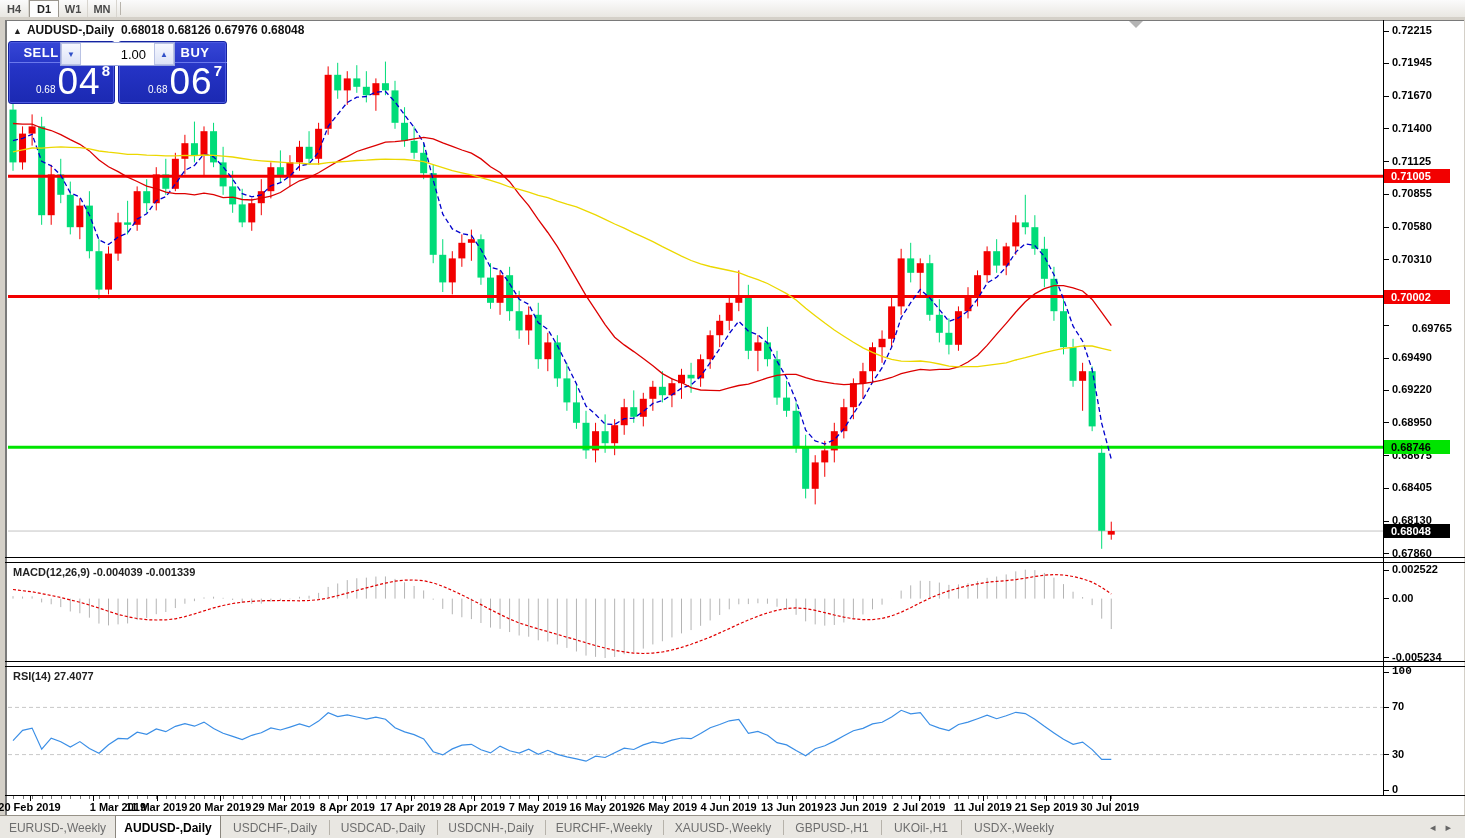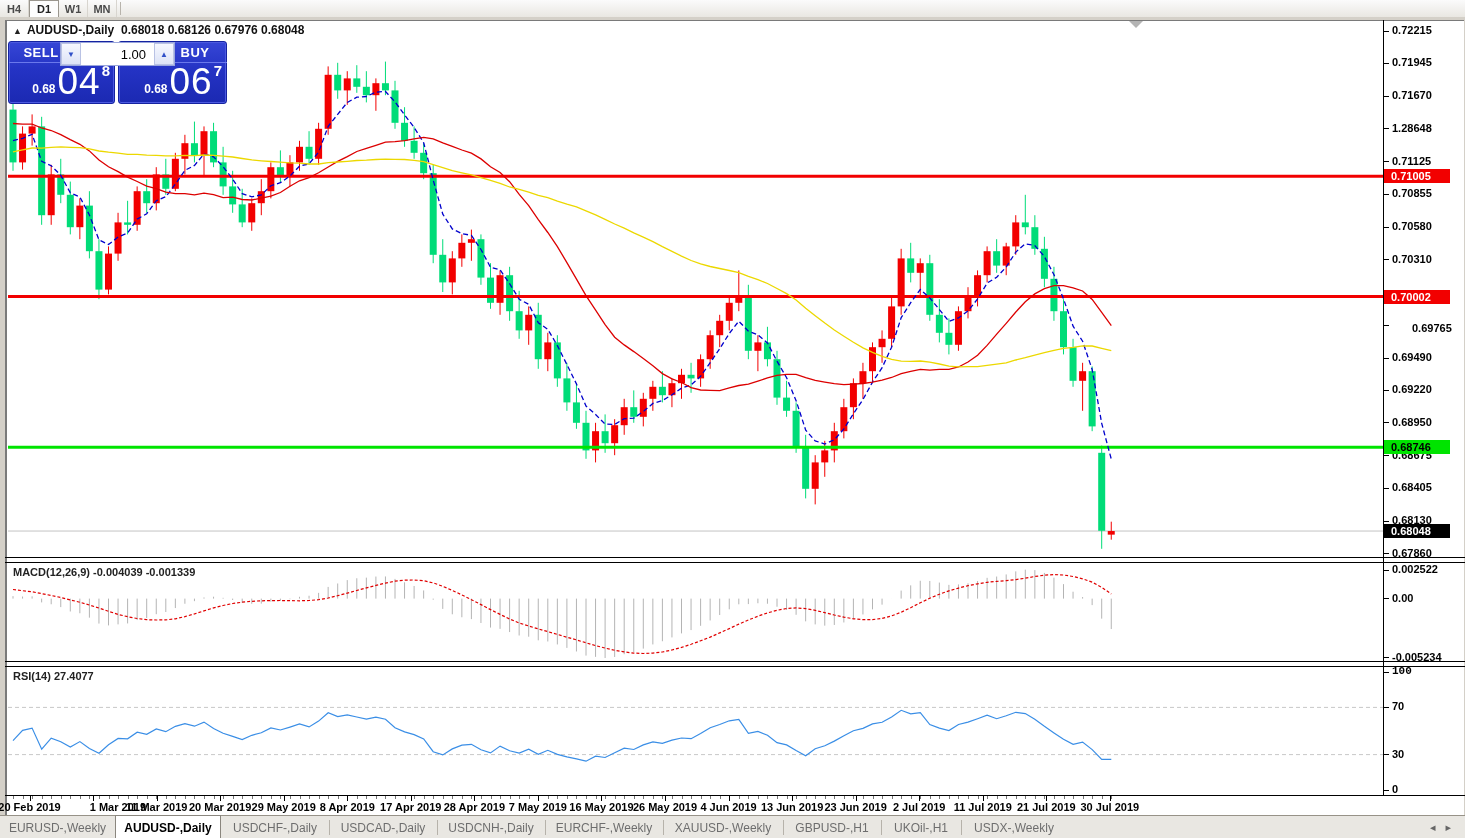--- a/index.html
+++ b/index.html
@@ -36,21 +36,21 @@
     background:linear-gradient(180deg,#3646d6 0%,#2433c4 45%,#1b29b2 100%);
     border:1px solid #1523a0;box-shadow:inset 0 0 0 1px #4c5ae0;box-sizing:border-box;color:#fff;}
   .tw-sell{left:0;width:107px;}
   .tw-buy{left:110px;width:109px;}
   .tw-btn-label{font-size:13px;font-weight:600;letter-spacing:.5px;padding:3px 0 2px 0;text-align:center;width:64px;}
   .tw-buy .tw-btn-label{margin-left:44px;}
   .tw-sep{height:1px;background:#6a78ec;width:64px;}
   .tw-buy .tw-sep{margin-left:44px;}
   .tw-price{position:absolute;left:0;right:4px;bottom:3px;display:flex;
     align-items:flex-end;justify-content:flex-end;line-height:1;}
-  .tw-price .pre{font-size:12px;font-weight:700;margin:0 2px 5px 0;}
+  .tw-price .pre{font-size:10px;font-weight:400;margin:0 2px 5px 0;}
   .tw-price .big{font-size:37px;font-weight:400;letter-spacing:1px;}
   .tw-price .sup{font-size:15px;font-weight:600;margin:2px 0 22px 1px;}
   .tw-spinner{position:absolute;left:52px;top:1px;width:115px;height:24px;display:flex;
     border:1px solid #9aa6dc;background:#fff;box-sizing:border-box;}
   .tw-spin-btn{width:20px;background:linear-gradient(#f6f8ff,#dde3f6);
     border:1px solid #b9c2e4;box-sizing:border-box;display:flex;align-items:center;
     justify-content:center;font-size:8px;color:#3050c8;cursor:default;}
   .tw-vol{flex:1;border:none;outline:none;font-family:"Liberation Sans",sans-serif;
     font-size:13px;color:#000;text-align:right;padding:0 8px 0 0;min-width:0;}
   
@@ -519,21 +519,21 @@
 </div>
 
 <div id="price-axis">
     <div class="abs ax-dash" style="left: 1384px; top: 30.5px;"></div>
     <div class="abs ax-label" style="left: 1392px; top: 24px;">0.72215</div>
     <div class="abs ax-dash" style="left: 1384px; top: 62.9px;"></div>
     <div class="abs ax-label" style="left: 1392px; top: 56.4px;">0.71945</div>
     <div class="abs ax-dash" style="left: 1384px; top: 95.9px;"></div>
     <div class="abs ax-label" style="left: 1392px; top: 89.4px;">0.71670</div>
     <div class="abs ax-dash" style="left: 1384px; top: 128.3px;"></div>
-    <div class="abs ax-label" style="left: 1392px; top: 121.8px;">1.28648</div>
+    <div class="abs ax-label" style="left: 1392px; top: 121.8px;">0.71400</div>
     <div class="abs ax-dash" style="left: 1384px; top: 161.3px;"></div>
     <div class="abs ax-label" style="left: 1392px; top: 154.8px;">0.71125</div>
     <div class="abs ax-dash" style="left: 1384px; top: 193.7px;"></div>
     <div class="abs ax-label" style="left: 1392px; top: 187.2px;">0.70855</div>
     <div class="abs ax-dash" style="left: 1384px; top: 226.7px;"></div>
     <div class="abs ax-label" style="left: 1392px; top: 220.2px;">0.70580</div>
     <div class="abs ax-dash" style="left: 1384px; top: 259.1px;"></div>
     <div class="abs ax-label" style="left: 1392px; top: 252.6px;">0.70310</div>
     <div class="abs ax-dash" style="left: 1384px; top: 324.5px;"></div>
     <div class="abs ax-label" style="left: 1392px; top: 322px; margin-left: 20px;">0.69765</div>
@@ -691,21 +691,21 @@
     <div class="abs bar-tick" style="left: 1111.25px; top: 796px;"></div>
     <div class="abs date-tick" style="left: 29.5px; top: 796px; height: 5px;"></div>
     <div class="abs date-label" style="left: -10.5px; top: 801px;">20 Feb 2019</div>
     <div class="abs date-tick" style="left: 93.05px; top: 796px; height: 5px;"></div>
     <div class="abs date-label" style="left: 66px; top: 801px; text-align: right;">1 Mar 2019</div>
     <div class="abs date-tick" style="left: 156.6px; top: 796px; height: 5px;"></div>
     <div class="abs date-label" style="left: 116.6px; top: 801px;">11 Mar 2019</div>
     <div class="abs date-tick" style="left: 220.15px; top: 796px; height: 5px;"></div>
     <div class="abs date-label" style="left: 180.15px; top: 801px;">20 Mar 2019</div>
     <div class="abs date-tick" style="left: 283.7px; top: 796px; height: 5px;"></div>
-    <div class="abs date-label" style="left: 243.7px; top: 801px;">29 May 2019</div>
+    <div class="abs date-label" style="left: 243.7px; top: 801px;">29 Mar 2019</div>
     <div class="abs date-tick" style="left: 347.25px; top: 796px; height: 5px;"></div>
     <div class="abs date-label" style="left: 307.25px; top: 801px;">8 Apr 2019</div>
     <div class="abs date-tick" style="left: 410.8px; top: 796px; height: 5px;"></div>
     <div class="abs date-label" style="left: 370.8px; top: 801px; text-align: center;">17 Apr 2019</div>
     <div class="abs date-tick" style="left: 474.35px; top: 796px; height: 5px;"></div>
     <div class="abs date-label" style="left: 434.35px; top: 801px;">28 Apr 2019</div>
     <div class="abs date-tick" style="left: 537.9px; top: 796px; height: 5px;"></div>
     <div class="abs date-label" style="left: 497.9px; top: 801px;">7 May 2019</div>
     <div class="abs date-tick" style="left: 601.45px; top: 796px; height: 5px;"></div>
     <div class="abs date-label" style="left: 561.45px; top: 801px;">16 May 2019</div>
@@ -715,21 +715,21 @@
     <div class="abs date-label" style="left: 688.55px; top: 801px;">4 Jun 2019</div>
     <div class="abs date-tick" style="left: 792.1px; top: 796px; height: 5px;"></div>
     <div class="abs date-label" style="left: 752.1px; top: 801px;">13 Jun 2019</div>
     <div class="abs date-tick" style="left: 855.65px; top: 796px; height: 5px;"></div>
     <div class="abs date-label" style="left: 815.65px; top: 801px;">23 Jun 2019</div>
     <div class="abs date-tick" style="left: 919.2px; top: 796px; height: 5px;"></div>
     <div class="abs date-label" style="left: 879.2px; top: 801px;">2 Jul 2019</div>
     <div class="abs date-tick" style="left: 982.75px; top: 796px; height: 5px;"></div>
     <div class="abs date-label" style="left: 942.75px; top: 801px;">11 Jul 2019</div>
     <div class="abs date-tick" style="left: 1046.3px; top: 796px; height: 5px;"></div>
-    <div class="abs date-label" style="left: 1006.3px; top: 801px;">21 Jul 2019</div>
+    <div class="abs date-label" style="left: 1006.3px; top: 801px;">21 Sep 2019</div>
     <div class="abs date-tick" style="left: 1109.85px; top: 796px; height: 5px;"></div>
     <div class="abs date-label" style="left: 1069.85px; top: 801px;">30 Jul 2019</div>
   </div>
 
 <div class="abs tabbar" id="tabbar">
     <div class="tab" style="width: 115px;">EURUSD-,Weekly</div>
     <div class="tab active" style="width: 106px;">AUDUSD-,Daily</div>
     <div class="tab" style="width: 108px;">USDCHF-,Daily</div>
     <div class="tab" style="width: 108px;">USDCAD-,Daily</div>
     <div class="tab" style="width: 108px;">USDCNH-,Daily</div>

